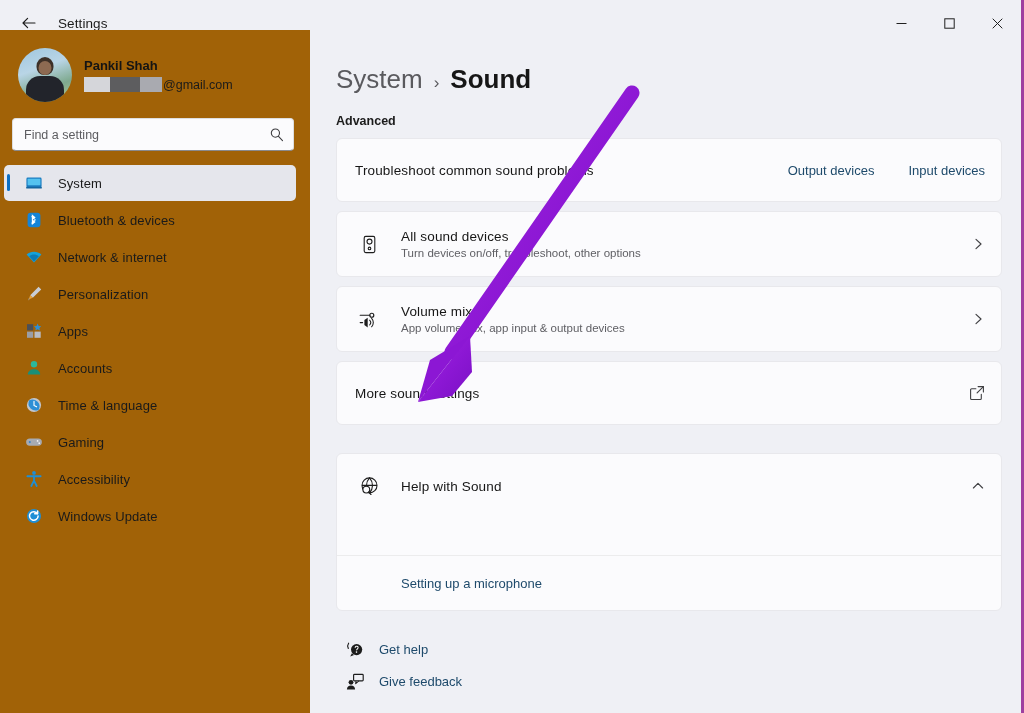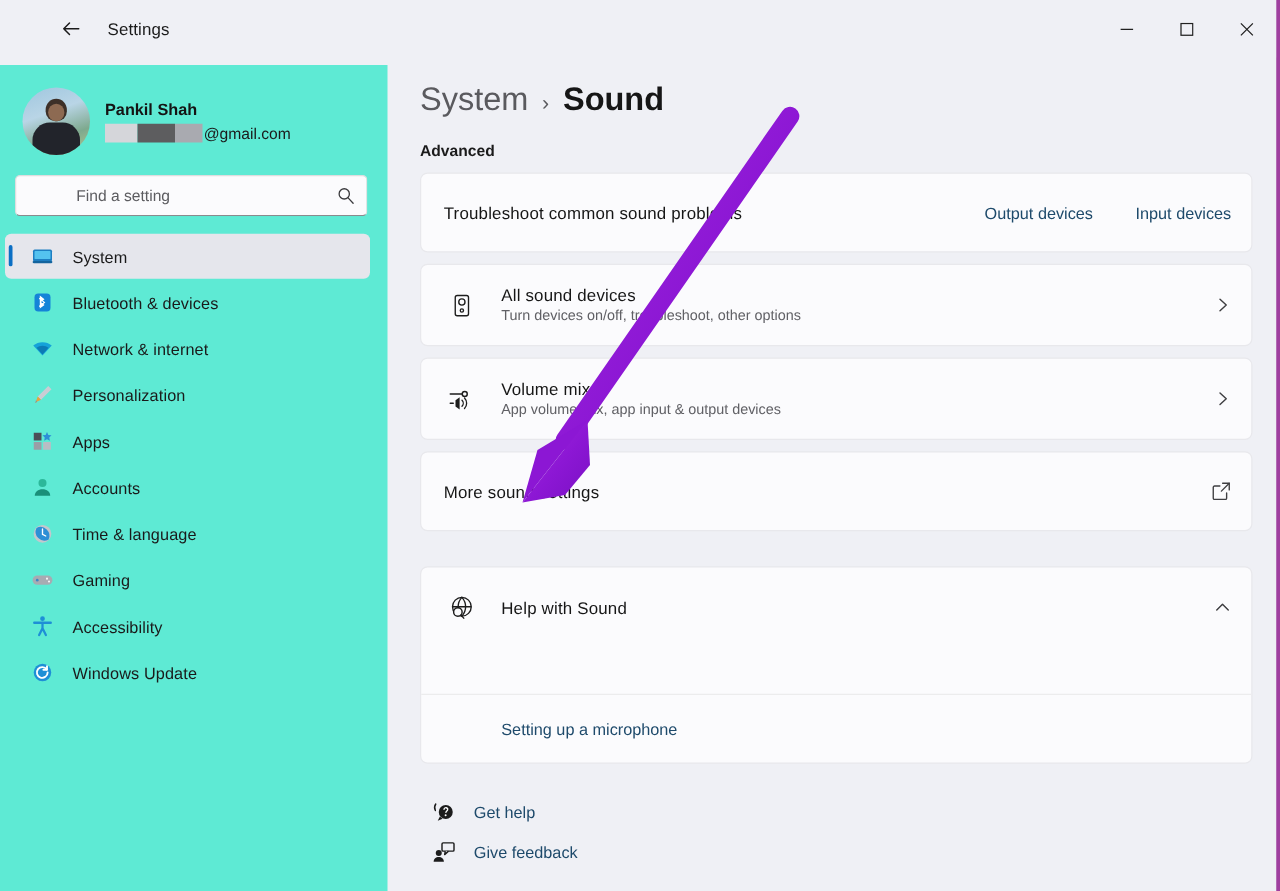--- a/index.html
+++ b/index.html
@@ -15,43 +15,42 @@
     background: #eff0f5;
     border-right: 3px solid #9f3f9f;
     overflow: hidden;
   }
 
   
   .titlebar {
     position: absolute; top: 0; left: 0; right: 0; height: 46px;
     display: flex; align-items: center;
     background: #eff0f5;
-    margin-left: 28px;
   }
   .back-btn {
     width: 34px; height: 32px; margin-left: 12px;
     display: flex; align-items: center; justify-content: center;
     border-radius: 5px; cursor: pointer;
   }
   .back-btn svg { display: block; }
   .app-title {
     margin-left: 12px;
     font-size: 13.5px; color: #1b1b1b; letter-spacing: .1px;
   }
   .win-controls { margin-left: auto; display: flex; height: 46px; }
   .win-btn {
     width: 48px; height: 46px;
     display: flex; align-items: center; justify-content: center;
     cursor: pointer; color: #202020;
   }
 
   
   .sidebar {
-    position: absolute; top: 52px; left: 0; width: 310px; bottom: 0;
-    background: #5eead4;
+    position: absolute; top: 30px; left: 0; width: 310px; bottom: 0;
+    background: #a16207;
   }
   .profile {
     display: flex; align-items: center;
     padding: 14px 0 0 18px; height: 76px;
   }
   .avatar {
     width: 54px; height: 54px; border-radius: 50%;
     overflow: hidden; flex: 0 0 54px;
     background: linear-gradient(160deg,#9fc6df 0%,#b9d5e6 38%,#7ea98e 70%,#b5c98f 100%);
     position: relative;
@@ -81,21 +80,21 @@
   .redact { height: 15px; display: inline-block; }
   .redact.a { width: 26px; background: #d5d6da; }
   .redact.b { width: 30px; background: #5d5d5f; }
   .redact.c { width: 22px; background: #a9aab0; }
   .mail-domain { font-size: 12.5px; color: #1b1b1b; margin-left: 1px; }
 
   .search-wrap { padding: 12px 16px 0 12px; }
   .searchbox {
     position: relative; height: 33px; background: #fbfbfd;
     border: 1px solid #dededf; border-bottom: 1px solid #8a8a8d;
-    border-radius: 4px; display: flex; align-items: center; padding-left: 37px;
+    border-radius: 4px; display: flex; align-items: center;
   }
   .searchbox input {
     flex: 1; border: 0; outline: none; background: transparent;
     font-family: "Liberation Sans", sans-serif;
     font-size: 12.5px; color: #1b1b1b; padding: 0 30px 0 11px;
   }
   .searchbox input::placeholder { color: #5c5c60; }
   .search-ico { position: absolute; right: 9px; top: 8px; }
 
   .nav { margin-top: 14px; }

